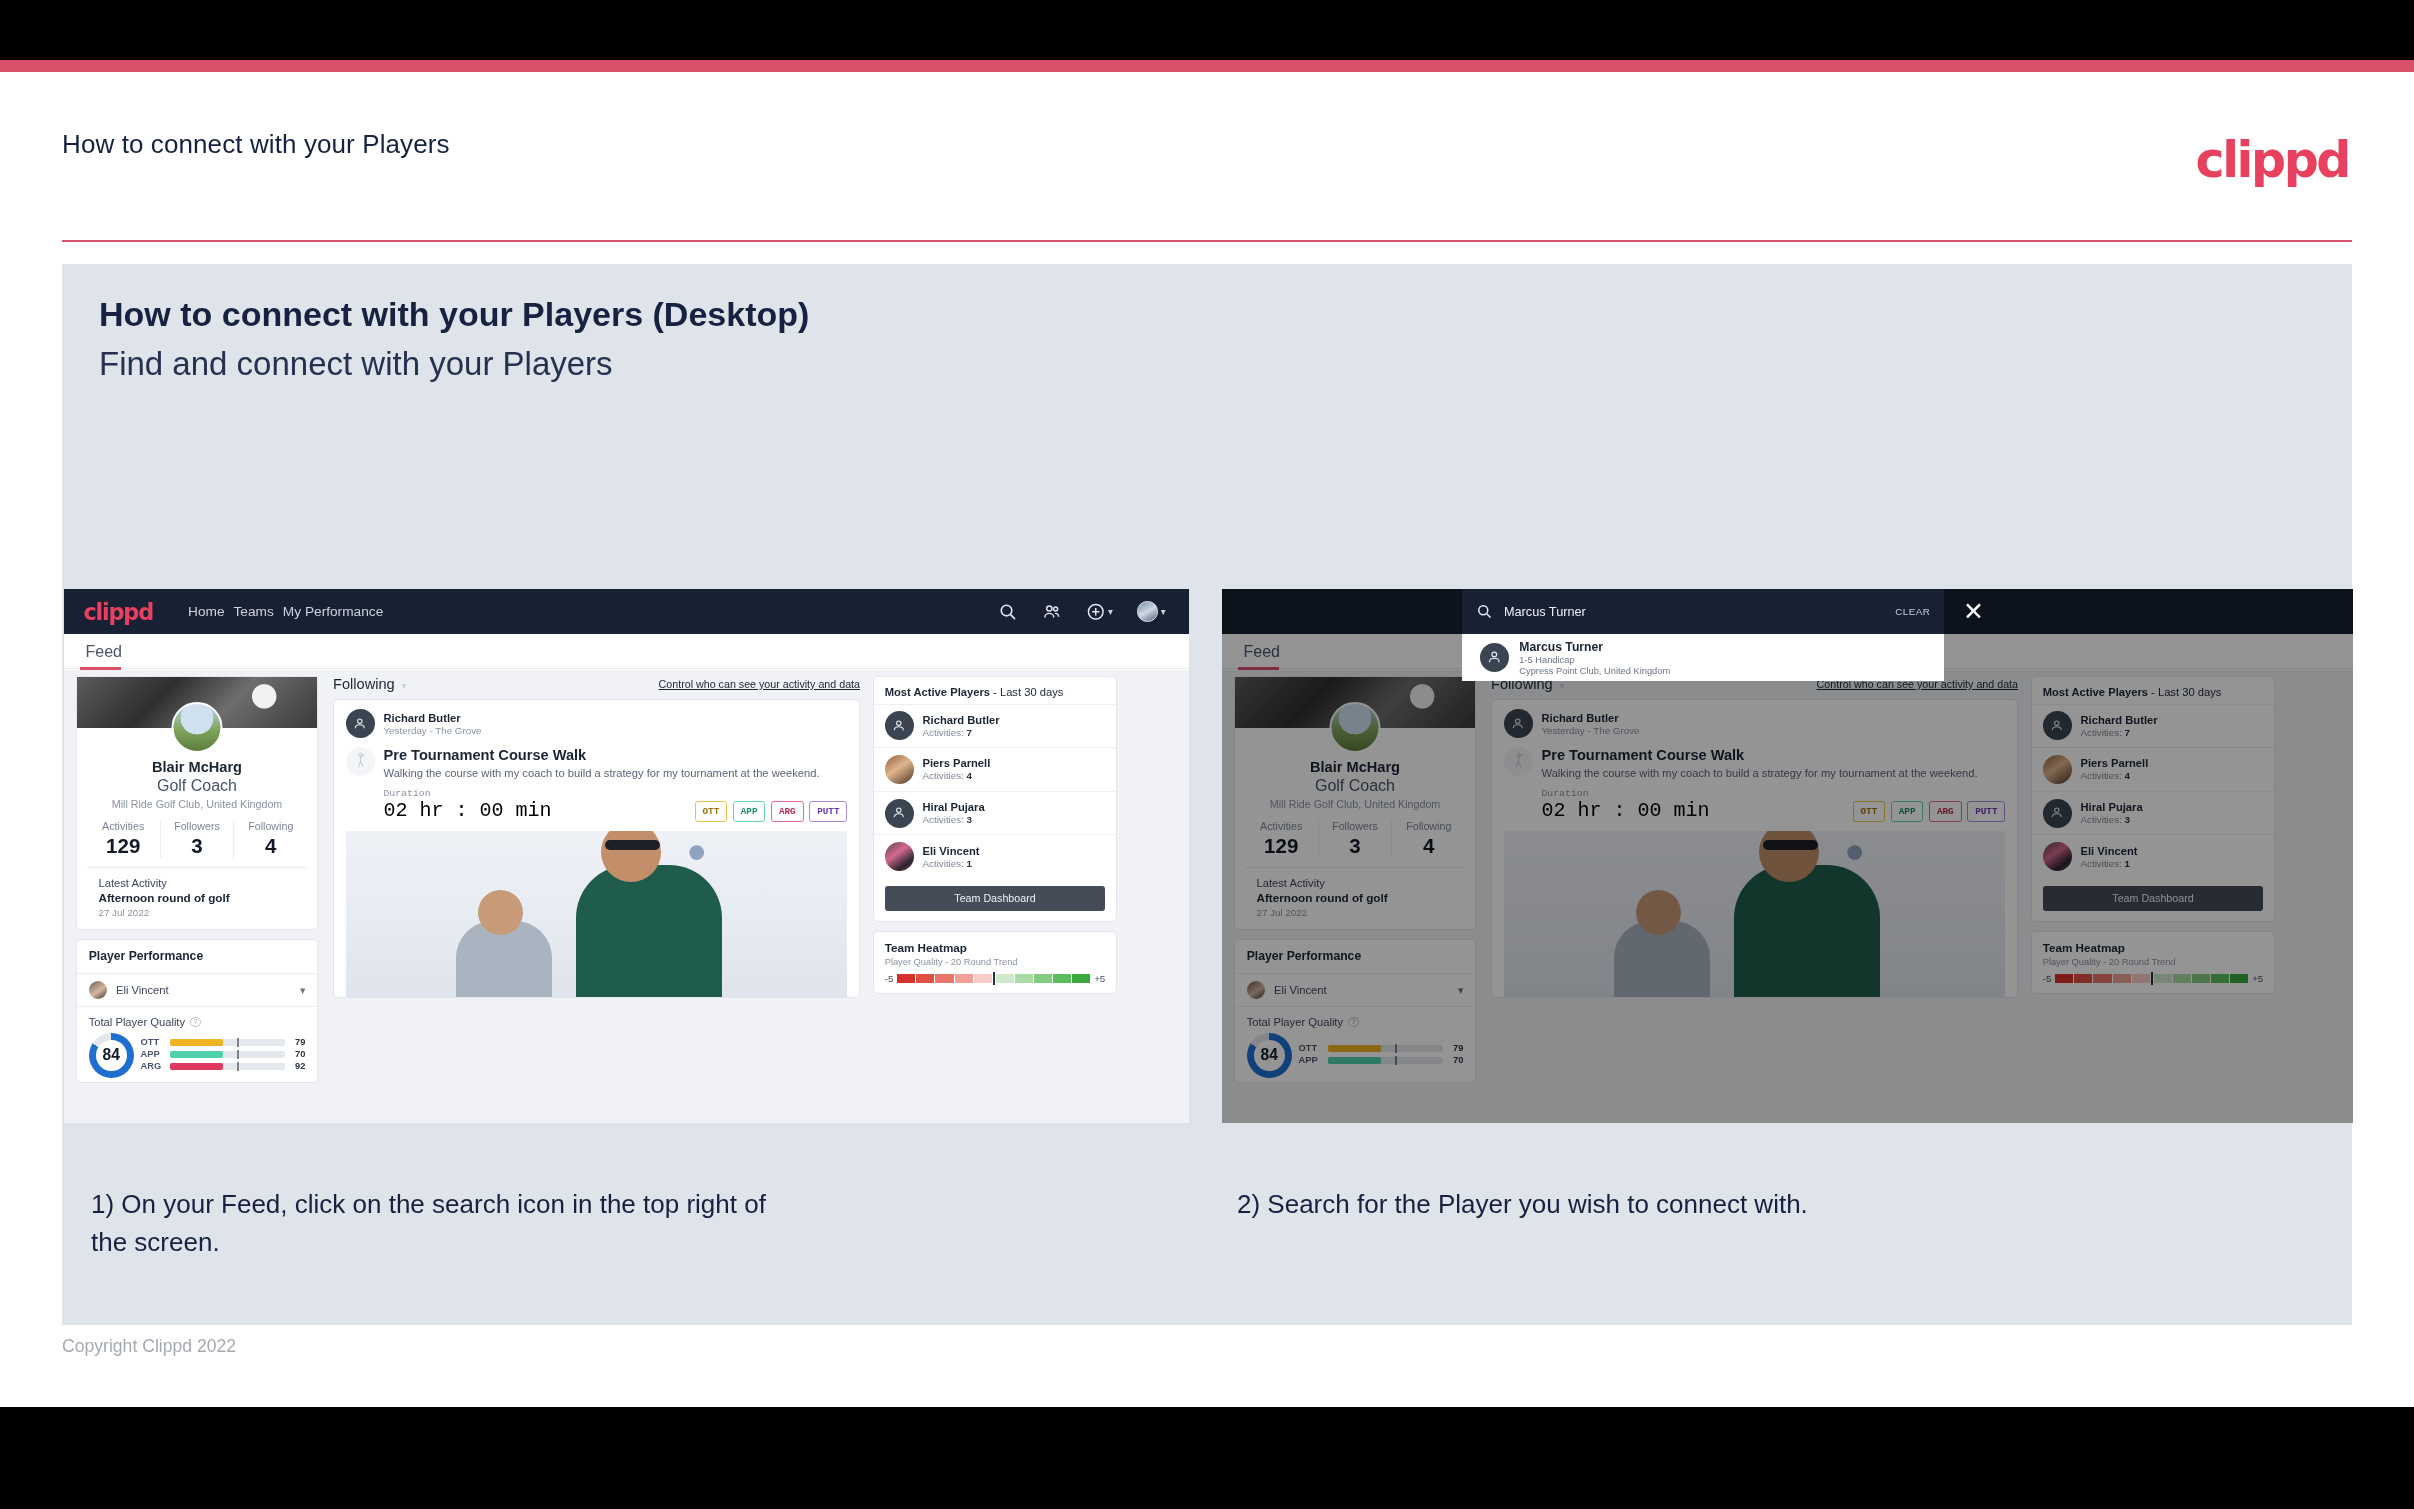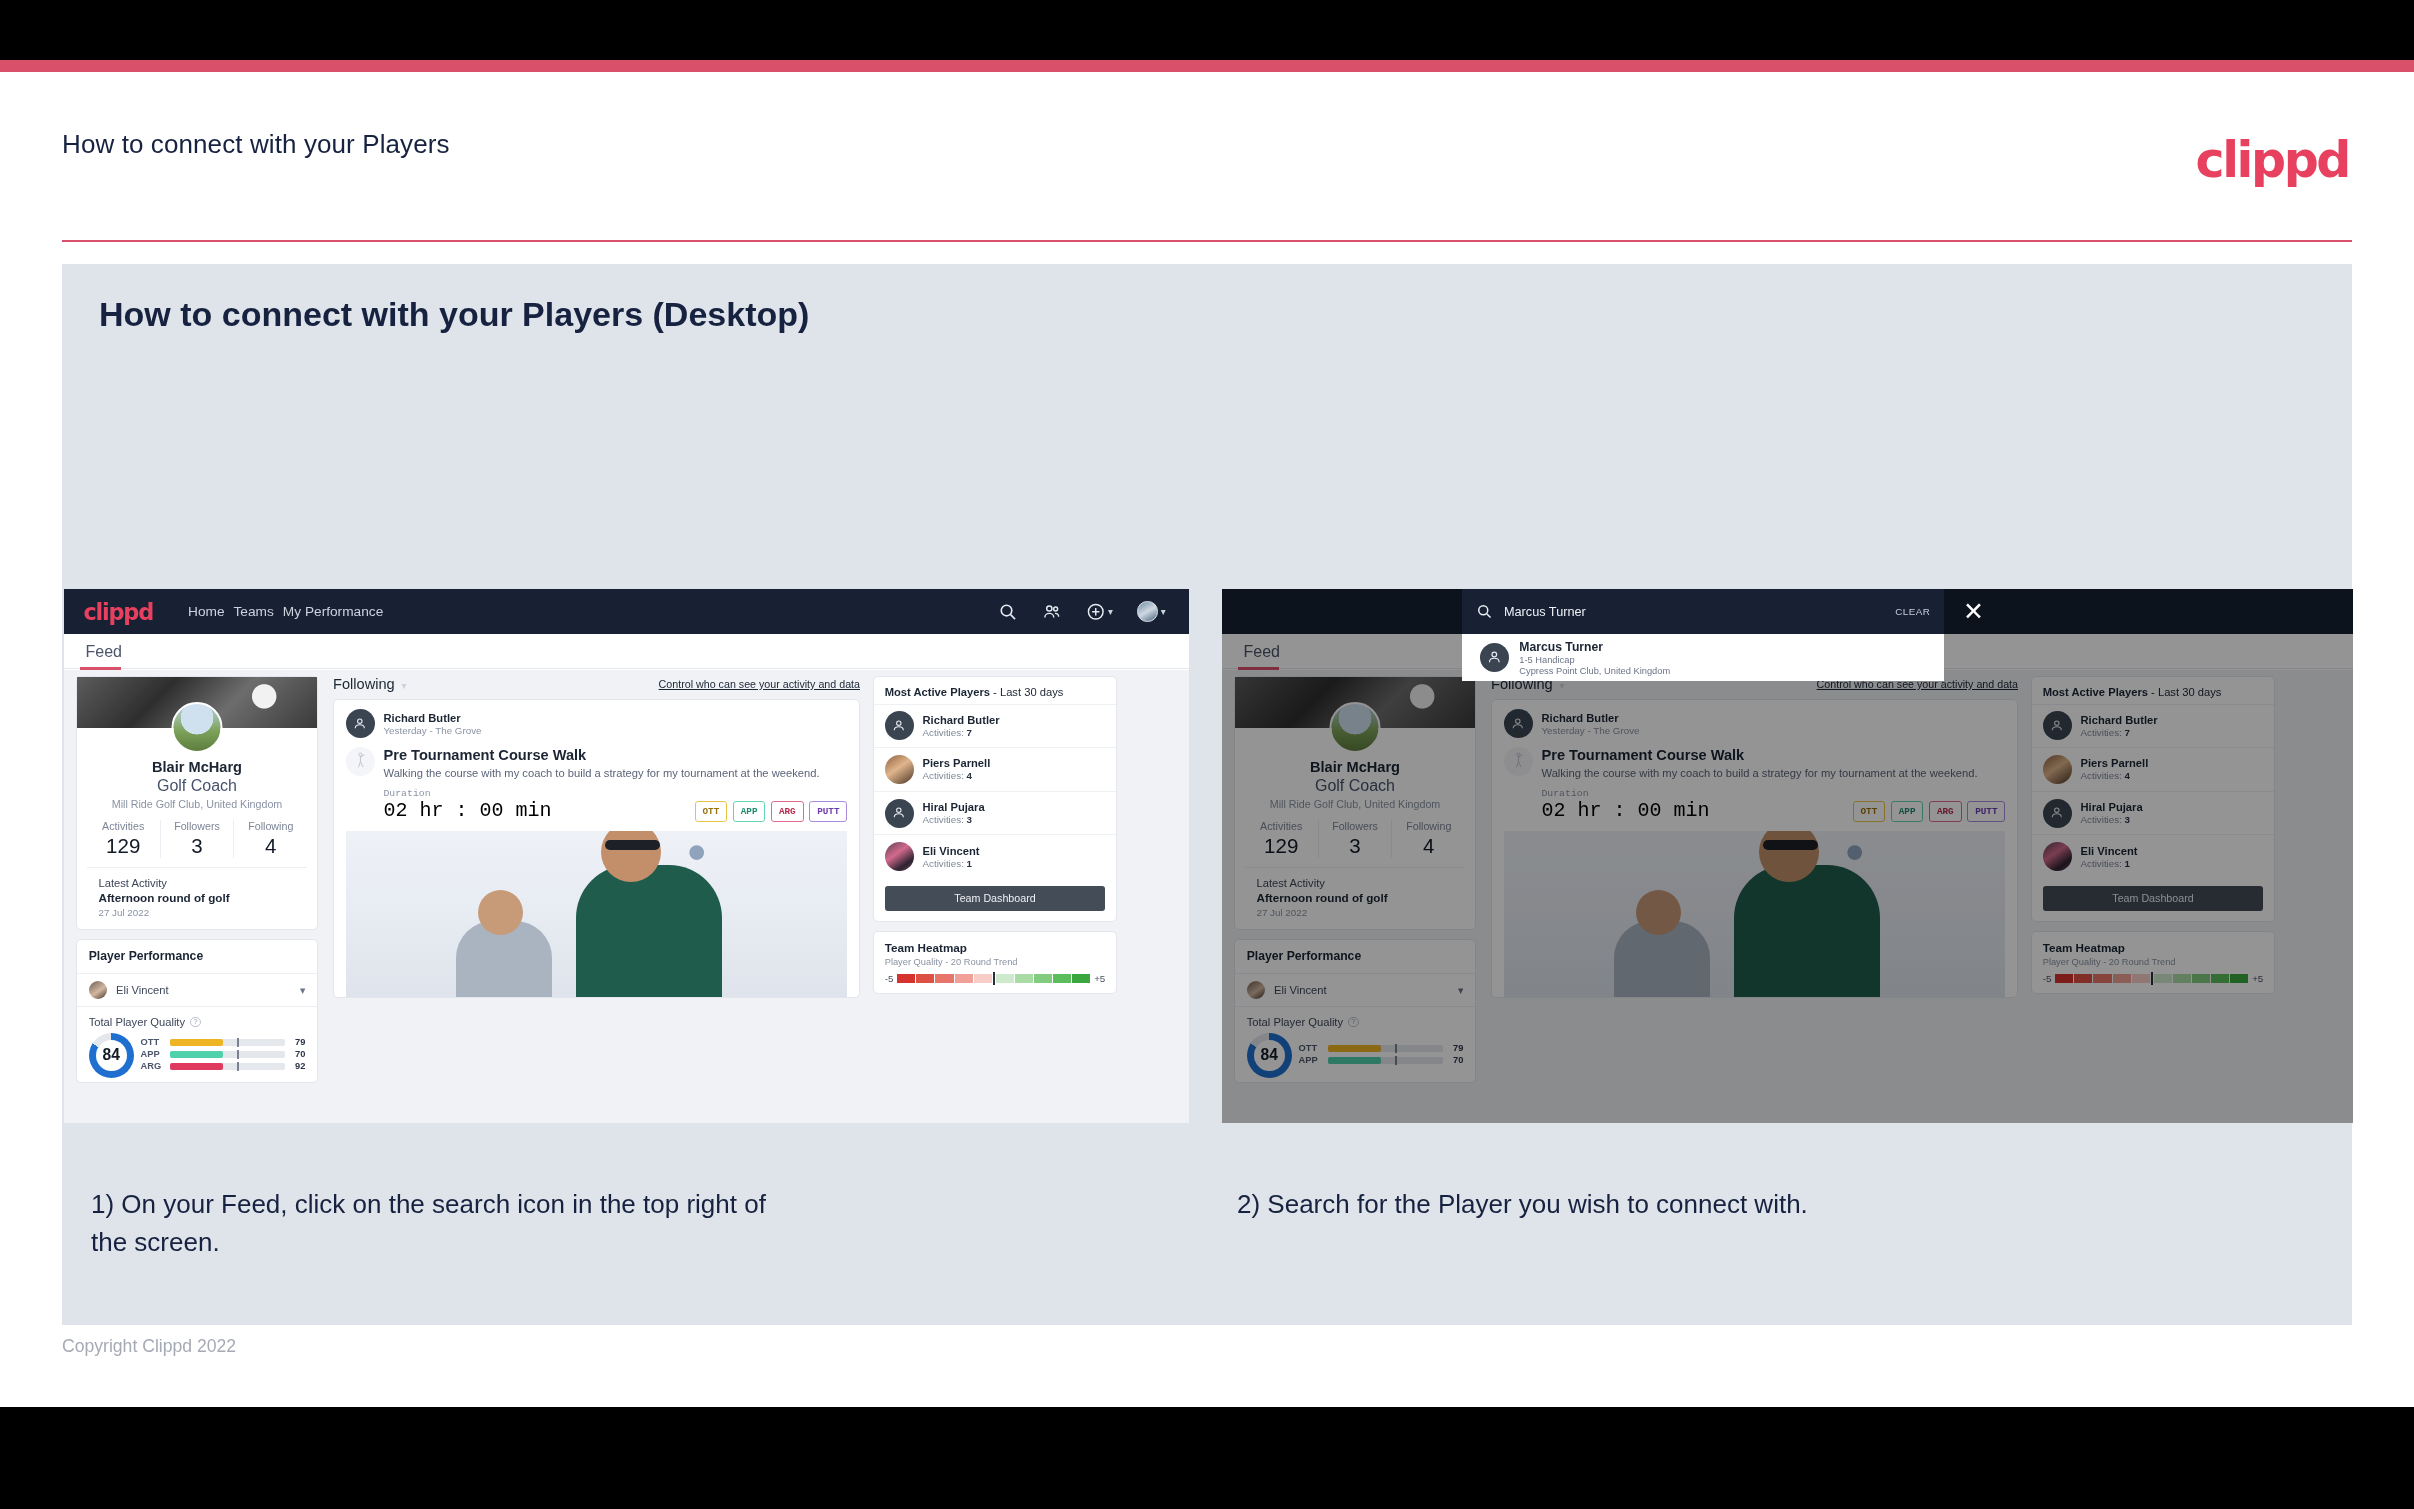--- a/index.html
+++ b/index.html
@@ -128,21 +128,21 @@
       linear-gradient(180deg,#bcd4e6 0%,#7fa45c 55%,#5d7d3e 100%);
   }
   .prof-body { padding:31px 9.8px 0; text-align:center; }
   .prof-name { font-size:14.6px; font-weight:bold; color:#1b2534; }
   .prof-role { font-size:16px; color:#46536a; margin-top:2px; }
   .prof-club { font-size:10.7px; color:#8a93a3; margin-top:2.9px; }
   .stats { display:flex; margin-top:9.8px; }
   .stat { flex:1; text-align:center; border-right:1px solid #ebeef3; }
   .stat:last-child { border-right:none; }
   .stat .k { font-size:10.7px; color:#7c8596; }
-  .stat .v { font-size:20.5px; font-weight:normal; color:#121a27; margin-top:2px; }
+  .stat .v { font-size:20.5px; font-weight:bold; color:#121a27; margin-top:2px; }
   .latest { border-top:1px solid #ebeef3; margin-top:9.8px; padding:8.8px 11.7px 10.7px; text-align:left; }
   .latest .l1 { font-size:11.2px; color:#3c4559; }
   .latest .l2 { font-size:11.7px; font-weight:bold; color:#1b2534; margin-top:2px; }
   .latest .l3 { font-size:9.8px; color:#8a93a3; margin-top:2.9px; }
 
   
   .pp-title { padding:9.8px 11.7px; font-size:12.2px; font-weight:bold; color:#1b2534;
               border-bottom:1px solid #ebeef3; }
   .pp-sel { display:flex; align-items:center; padding:6.8px 11.7px; border-bottom:1px solid #ebeef3; }
   .pp-sel .av {
@@ -286,20 +286,21 @@
   <div class="bar-black-bottom"></div>
 
   <div class="slide">
 
     <div class="slide-title">How to connect with your Players</div>
     <div class="brand-logo">clippd</div>
     <div class="title-rule"></div>
 
     <div class="body-panel">
       <div class="head-big">How to connect with your Players (Desktop)</div>
+      <div class="head-sub">Find and connect with your Players</div>
 
       <div class="caption cap-left">1) On your Feed, click on the search icon in the top right of the screen.</div>
       <div class="caption cap-right">2) Search for the Player you wish to connect with.</div>
     </div>
 
     <div class="copyright">Copyright Clippd 2022</div>
 
     <div class="shot shot-left">
 
       <div class="appnav">

